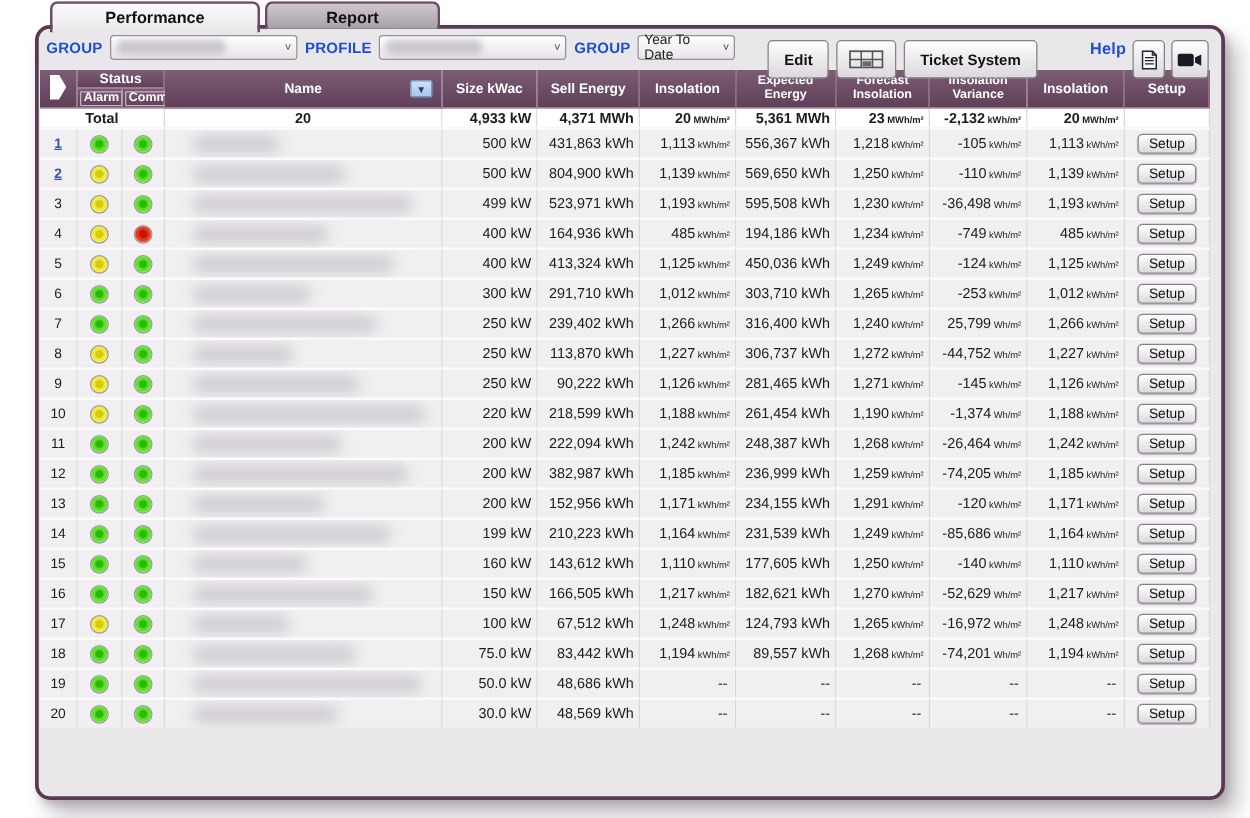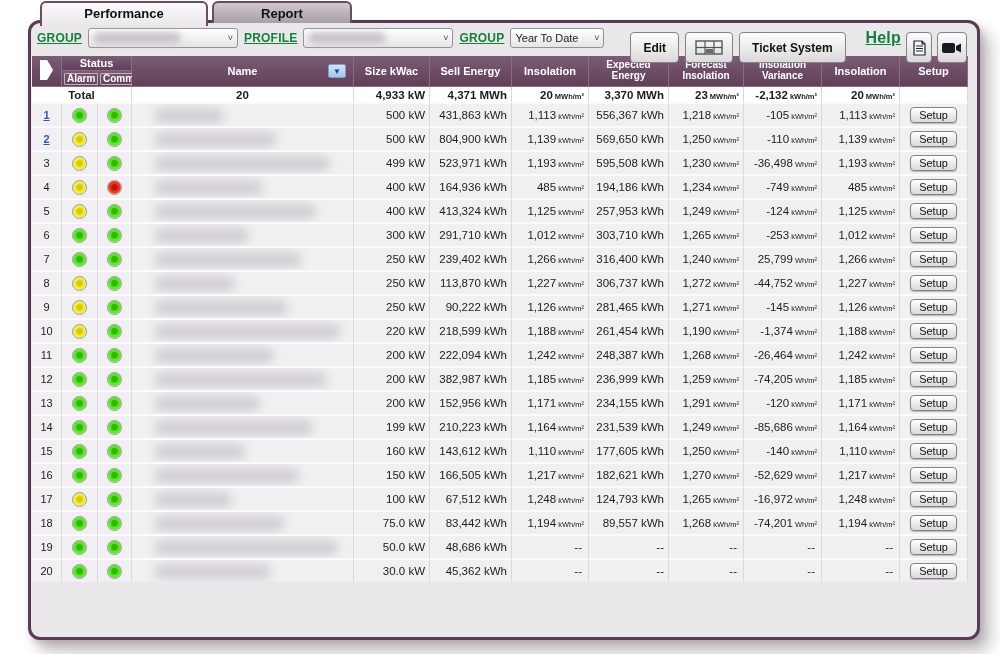--- a/index.html
+++ b/index.html
@@ -13,26 +13,26 @@
 
   
   .tab { position:absolute; height:25px; top:-22px; text-align:center;
          font-weight:bold; font-size:13px; line-height:21px; color:#111;
          border:2px solid #6b4a64; border-bottom:none; border-radius:6px 6px 0 0; }
   .tab-active { left:9px; width:168px; background:linear-gradient(#fbfafb,#eae7ea); z-index:4; }
   .tab-inactive { left:181px; width:140px; background:linear-gradient(#cfc8cf,#a89fa8); z-index:1; height:22px; }
 
   
   .toolbar { position:relative; height:30px; display:flex; align-items:center; gap:6px; padding:0 10px 0 6px; }
-  .tb-label { font-weight:bold; font-size:12px; color:#15803d; letter-spacing:.2px;text-decoration:underline; }
+  .tb-label { font-weight:bold; font-size:12px; color:#1d4ed8; letter-spacing:.2px; }
   .select { height:20px; background:linear-gradient(#ffffff,#e6e4e6); border:1px solid #97909a;
             border-radius:3px; display:flex; align-items:center; justify-content:space-between;
             padding:0 4px; font-size:11px; color:#222; }
   .select .chev { font-size:9px; color:#444; margin-left:4px; }
-  .sel-group { width:150px; } .sel-profile { width:150px; } .sel-period { width:94px; }
+  .sel-group { width:150px; } .sel-profile { width:150px; } .sel-period { width:78px; }
   .blur-fill { height:12px; background:#c9c5cc; border-radius:6px; filter:blur(3px); }
   .btn { height:31px; background:linear-gradient(#fefefe,#dbd9db); border:1px solid #87808a;
          border-radius:4px; font-weight:bold; font-size:12px; color:#111; padding:0 12px;
          font-family:"Liberation Sans", sans-serif;margin-top:19px; }
   .btn-icon { padding:0 4px; min-width:26px; display:flex; align-items:center; justify-content:center; }
   .grid-btn { width:48px; }
   .help-group { margin-left:auto; display:flex; align-items:center; gap:5px; }
 
   
   table { border-collapse:separate; border-spacing:0; table-layout:fixed; width:936px; margin:3px 0 0 1px; }
@@ -105,21 +105,21 @@
       <svg width="28" height="15" viewBox="0 0 28 15">
         <rect x="1" y="1" width="26" height="13" fill="none" stroke="#555" stroke-width="1.4"></rect>
         <line x1="10" y1="1" x2="10" y2="14" stroke="#555" stroke-width="1.2"></line>
         <line x1="19" y1="1" x2="19" y2="14" stroke="#555" stroke-width="1.2"></line>
         <line x1="1" y1="7.5" x2="27" y2="7.5" stroke="#555" stroke-width="1.2"></line>
         <rect x="11" y="9" width="7" height="4" fill="#6a6a6a"></rect>
       </svg>
     </button>
     <button class="btn">Ticket System</button>
     <div class="help-group">
-      <span class="tb-label" style="font-size:16px">Help</span>
+      <span class="tb-label" style="font-size:13px">Help</span>
       <button class="btn btn-icon">
         <svg width="13" height="16" viewBox="0 0 13 16">
           <path d="M1 1 h8 l3 3 v11 h-11 z" fill="#f4f6fa" stroke="#223" stroke-width="1.2"></path>
           <path d="M9 1 v3 h3" fill="none" stroke="#223" stroke-width="1.2"></path>
           <line x1="3" y1="6" x2="10" y2="6" stroke="#223" stroke-width="1"></line>
           <line x1="3" y1="8.5" x2="10" y2="8.5" stroke="#223" stroke-width="1"></line>
           <line x1="3" y1="11" x2="10" y2="11" stroke="#223" stroke-width="1"></line>
         </svg>
       </button>
       <button class="btn btn-icon">
@@ -168,21 +168,21 @@
         <th><span class="subbox">Comm.</span></th>
       </tr>
     </thead>
     <tbody>
       <tr class="total-row">
         <td colspan="3" class="t-center">Total</td>
         <td class="t-center">20</td>
         <td class="c-val">4,933 kW</td>
         <td class="c-val">4,371 MWh</td>
         <td class="c-val"><span>20</span><span class="unit">MWh/m²</span></td>
-        <td class="c-val">3,370 MWh</td>
+        <td class="c-val">5,361 MWh</td>
         <td class="c-val"><span>23</span><span class="unit">MWh/m²</span></td>
         <td class="c-val"><span>-2,132</span><span class="unit">kWh/m²</span></td>
         <td class="c-val"><span>20</span><span class="unit">MWh/m²</span></td>
         <td></td>
       </tr>
     </tbody>
     <tbody>
         <tr>
     <td class="c-numcell"><span class="link">1</span></td>
     <td>
@@ -270,21 +270,21 @@
           </td>
     <td>
             <span class="dot dot-green"></span>
           </td>
     <td>
             <div class="blur-blob" style="width: 162px;"></div>
           </td>
     <td class="c-val">400 kW</td>
     <td class="c-val">413,324 kWh</td>
     <td class="c-val"><span>1,125</span><span class="unit">kWh/m²</span></td>
-    <td class="c-val">257,953 kWh</td>
+    <td class="c-val">450,036 kWh</td>
     <td class="c-val"><span>1,249</span><span class="unit">kWh/m²</span></td>
     <td class="c-val"><span>-124</span><span class="unit">kWh/m²</span></td>
     <td class="c-val"><span>1,125</span><span class="unit">kWh/m²</span></td>
     <td class="c-setupcell"><button class="setup-btn">Setup</button></td>
   </tr>
         <tr>
     <td class="c-numcell"><span>6</span></td>
     <td>
             <span class="dot dot-green"></span>
           </td>
@@ -568,21 +568,21 @@
     <td>
             <span class="dot dot-green"></span>
           </td>
     <td>
             <span class="dot dot-green"></span>
           </td>
     <td>
             <div class="blur-blob" style="width: 117px;"></div>
           </td>
     <td class="c-val">30.0 kW</td>
-    <td class="c-val">45,362 kWh</td>
+    <td class="c-val">48,569 kWh</td>
     <td class="c-val"><span>--</span><span class="unit"></span></td>
     <td class="c-val">--</td>
     <td class="c-val"><span>--</span><span class="unit"></span></td>
     <td class="c-val"><span>--</span><span class="unit"></span></td>
     <td class="c-val"><span>--</span><span class="unit"></span></td>
     <td class="c-setupcell"><button class="setup-btn">Setup</button></td>
   </tr>
       </tbody>
   </table>
 </div>

